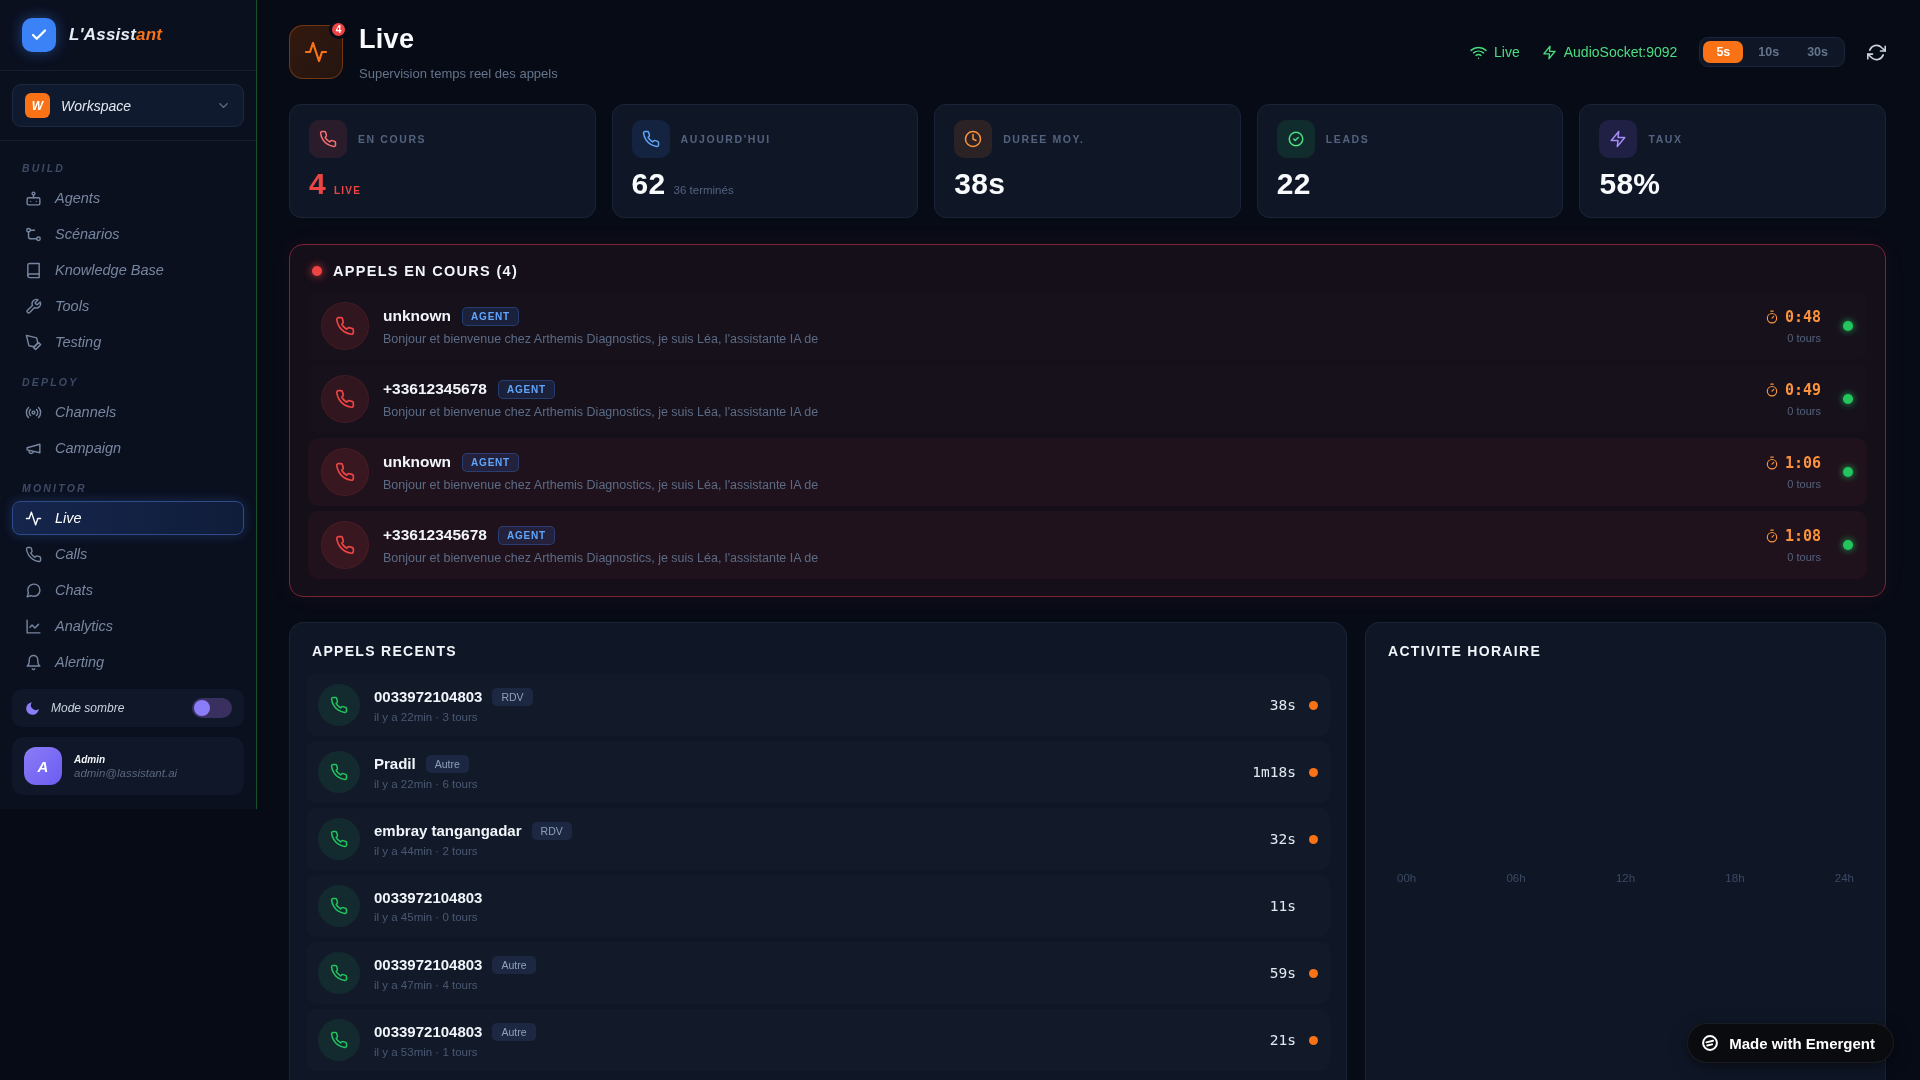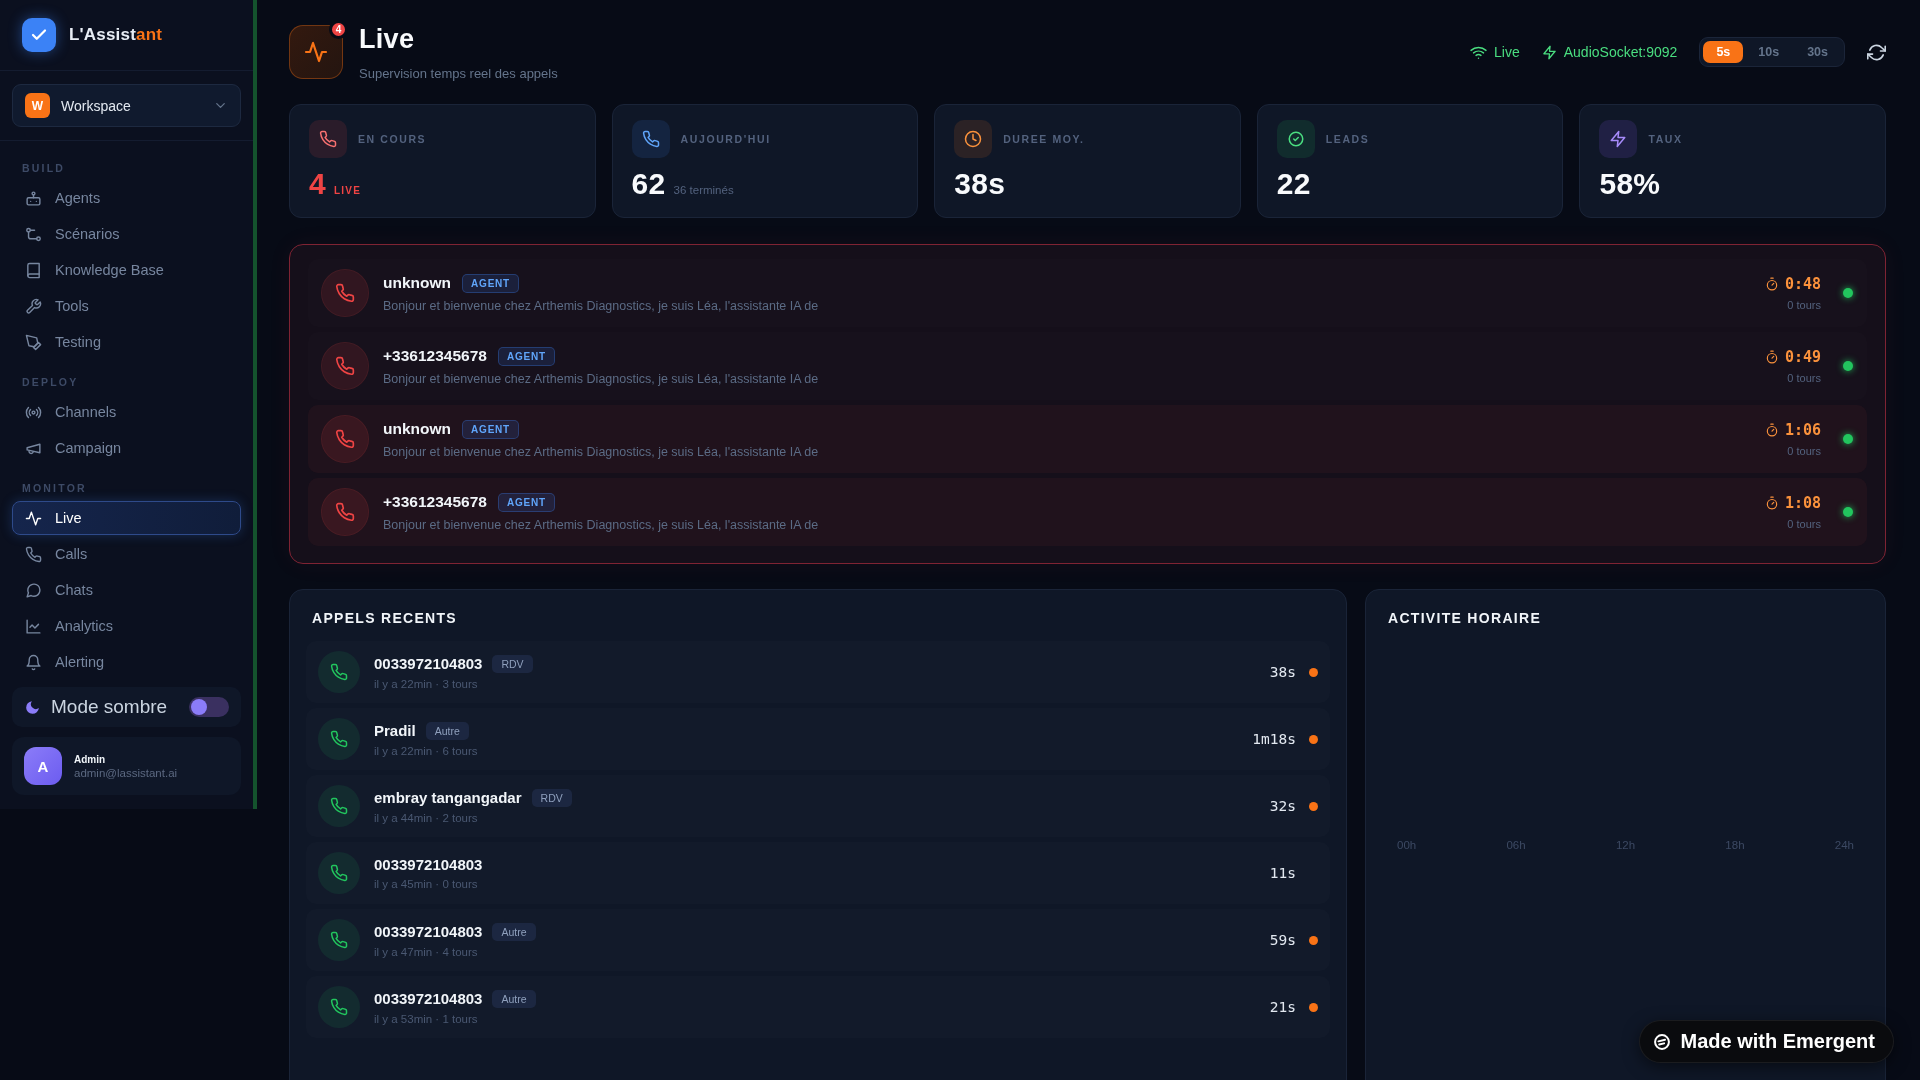--- a/index.html
+++ b/index.html
@@ -6,21 +6,21 @@
   html,body { width:1920px; height:1080px; overflow:hidden; }
   body {
     font-family:"Liberation Sans","DejaVu Sans",sans-serif;
     background:#070b16; color:#e2e8f0; display:flex;
   }
   .mono { font-family:"DejaVu Sans Mono",monospace; }
   svg { display:block; }
 
   
   .sidebar { width:257px; min-width:257px; height:809px; background:#0b101f;
-    border-right:4px solid #14532d; display:flex; flex-direction:column; }
+    border-right:1px solid #14532d; display:flex; flex-direction:column;font-style:italic; }
   .logo-row { height:71px; display:flex; align-items:center; gap:13px; padding:0 22px;
     border-bottom:1px solid #141c30; }
   .logo-badge { width:34px; height:34px; border-radius:10px; background:#3b82f6;
     display:flex; align-items:center; justify-content:center; color:#fff;
     box-shadow:0 0 14px rgba(59,130,246,.45); }
   .brand { font-size:17px; font-weight:bold; color:#e8edf5; letter-spacing:.2px; }
   .brand .suffix { color:#f97316; }
 
   .ws-wrap { padding:13px 12px; border-bottom:1px solid #141c30; }
   .workspace { display:flex; align-items:center; gap:11px; background:#101a2e;
@@ -34,21 +34,21 @@
   .sec-label { font-size:10.5px; font-weight:bold; letter-spacing:2.2px; color:#3d4a66;
     margin:17px 10px 7px; }
   .nav-item { display:flex; align-items:center; gap:13px; padding:8px 12px; margin-bottom:2px;
     border-radius:8px; color:#77869f; font-size:14.5px; cursor:pointer; }
   .nav-item .nav-ic { width:18px; height:18px; display:flex; align-items:center; justify-content:center; }
   .nav-item.active { background:linear-gradient(90deg,#15254c,#101d3a); border:1px solid #2e4a8a;
     color:#ffffff; font-weight:500; box-shadow:0 0 12px rgba(59,130,246,.25); padding:7px 11px; }
 
   .darkmode-row { margin:6px 12px 0; background:#0f1728; border-radius:10px; padding:9px 12px;
     display:flex; align-items:center; gap:10px; }
-  .darkmode-label { font-size:19px; color:#cbd5e1; }
+  .darkmode-label { font-size:12px; color:#cbd5e1; }
   .toggle { margin-left:auto; width:40px; height:20px; border-radius:999px; background:#3a3060;
     position:relative; cursor:pointer; }
   .toggle .knob { position:absolute; left:2px; top:2px; width:16px; height:16px; border-radius:50%;
     background:#8b7cf8; }
 
   .user-card { margin:10px 12px 14px; background:#0f1728; border-radius:12px; padding:10px 12px;
     display:flex; align-items:center; gap:12px; }
   .avatar { width:38px; height:38px; border-radius:12px; background:linear-gradient(135deg,#8b7cf8,#6c5cf0);
     color:#fff; font-size:15px; font-weight:bold; display:flex; align-items:center; justify-content:center; }
   .u-name { font-size:10px; font-weight:bold; color:#f1f5f9; }
@@ -142,21 +142,21 @@
   .rdur { font-size:14.5px; color:#e2e8f0; }
   .odot { width:9px; height:9px; border-radius:50%; background:#f97316; }
   .odot[data-dot="false"] { visibility:hidden; }
 
   .chart-area { height:198px; }
   .axis-row { display:flex; justify-content:space-between; padding:0 15px; color:#3c4963;
     font-size:11.5px; }
 
   .emergent-badge { position:fixed; right:26px; bottom:17px; background:#0a0b0e;
     border:1px solid rgba(255,255,255,.07); border-radius:999px; padding:9px 18px 9px 12px;
-    display:flex; align-items:center; gap:9px; color:#fff; font-size:20px; font-weight:bold;
+    display:flex; align-items:center; gap:9px; color:#fff; font-size:15px; font-weight:bold;
     box-shadow:0 4px 16px rgba(0,0,0,.5); cursor:pointer; }
 </style>
 </head>
 <body>
 
 <aside class="sidebar">
   <div class="logo-row">
     <div class="logo-badge">
       <svg width="18" height="18" viewBox="0 0 24 24" fill="none" stroke="currentColor" stroke-width="3" stroke-linecap="round" stroke-linejoin="round">
           <path d="M20 6L9 17l-5-5"></path>
@@ -466,20 +466,24 @@
         </div>
         <span class="stat-label">TAUX</span>
       </div>
       <div class="stat-vrow">
         <span class="stat-value">58%</span>
       </div>
     </div>
   </div>
 
   <section class="live-section">
+    <div class="live-head">
+      <span class="red-dot"></span>
+      <span class="live-title">APPELS EN COURS (4)</span>
+    </div>
 
     <div class="lrow">
       <div class="call-ic">
         <svg width="20" height="20" viewBox="0 0 24 24" fill="none" stroke="currentColor" stroke-width="2" stroke-linecap="round" stroke-linejoin="round">
             <path d="M22 16.92v3a2 2 0 0 1-2.18 2 19.79 19.79 0 0 1-8.63-3.07 19.5 19.5 0 0 1-6-6A19.79 19.79 0 0 1 2.12 4.18 2 2 0 0 1 4.11 2h3a2 2 0 0 1 2 1.72c.13.96.36 1.9.7 2.81a2 2 0 0 1-.45 2.11L8.09 9.91a16 16 0 0 0 6 6l1.27-1.27a2 2 0 0 1 2.11-.45c.91.34 1.85.57 2.81.7A2 2 0 0 1 22 16.92z"></path>
           </svg>
       </div>
       <div class="lmain">
         <div class="lname-row">
           <span class="lname">unknown</span>

